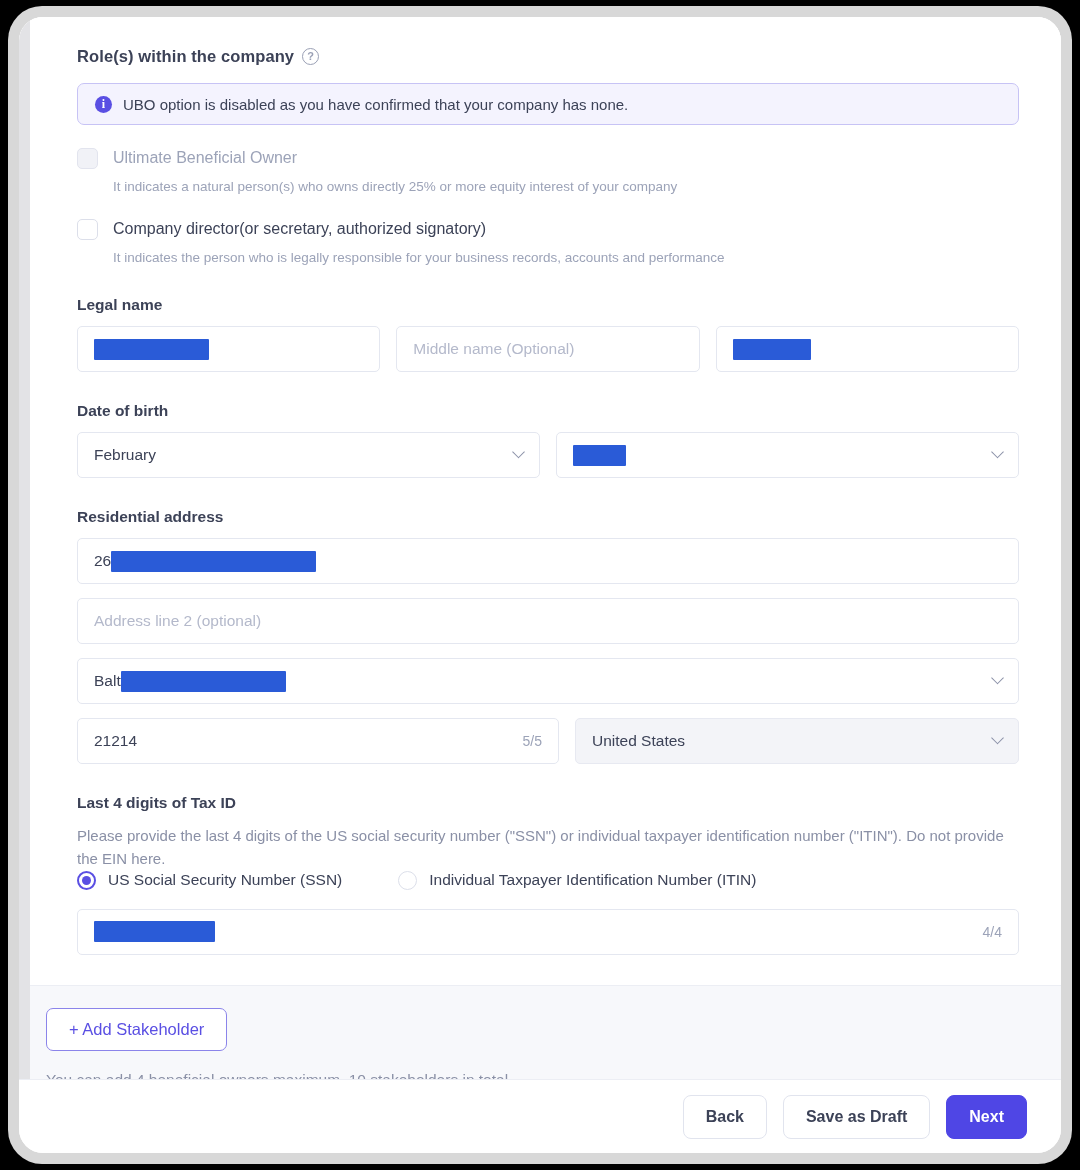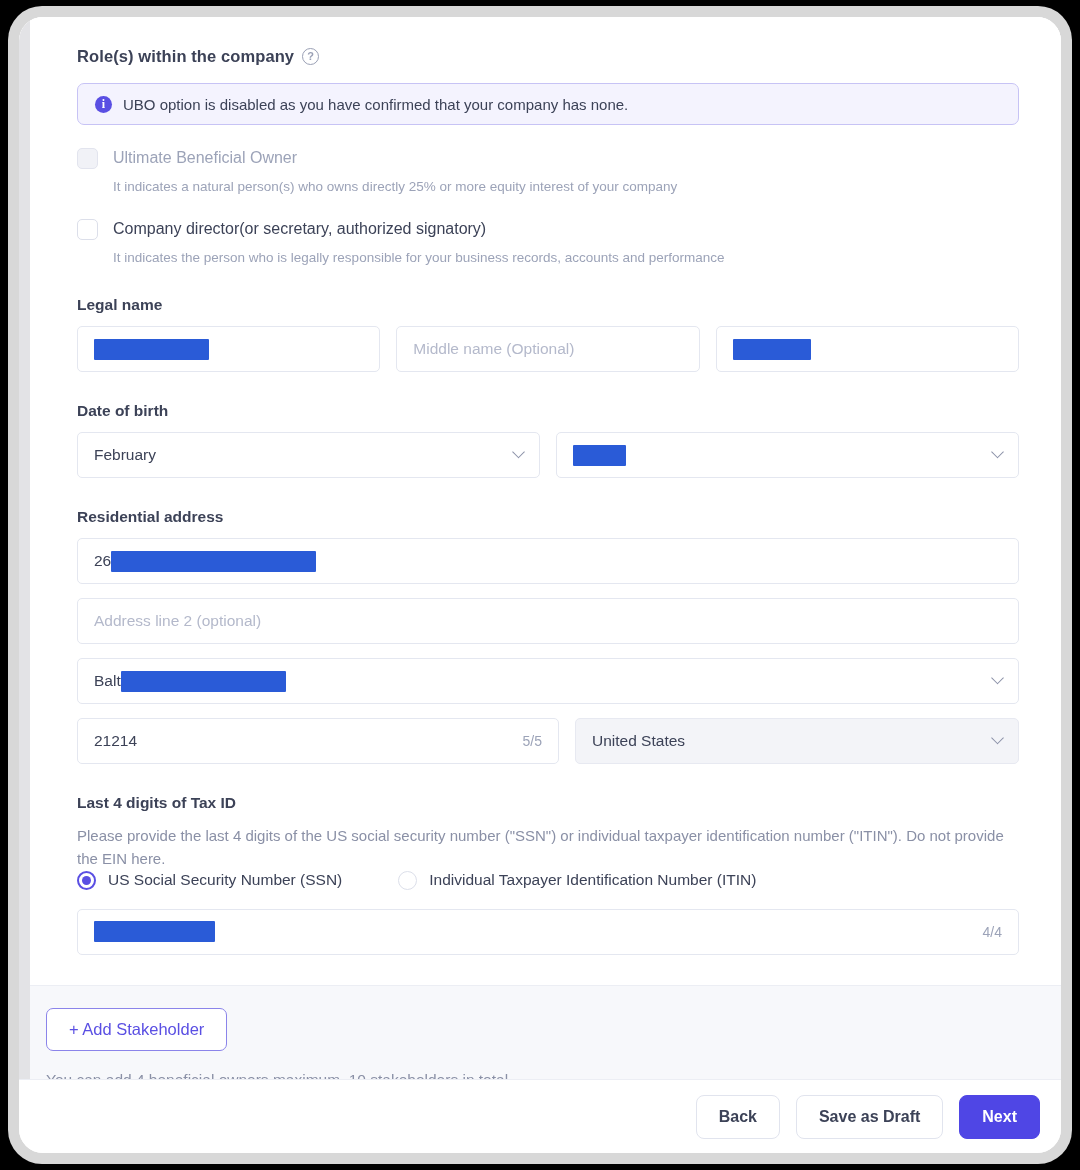--- a/index.html
+++ b/index.html
@@ -257,21 +257,21 @@
   .footer {
     position: absolute;
     left: 0; right: 0; bottom: 0;
     height: 74px;
     background: #ffffff;
     border-top: 1px solid #eceef4;
     display: flex;
     align-items: center;
     justify-content: flex-end;
     gap: 16px;
-    padding-right: 21px;
+    padding-right: 34px;
   }
   .btn {
     height: 44px;
     border-radius: 8px;
     font-size: 16px;
     font-weight: 700;
     display: inline-flex;
     align-items: center; justify-content: center;
     cursor: pointer;
     padding: 0 22px;

